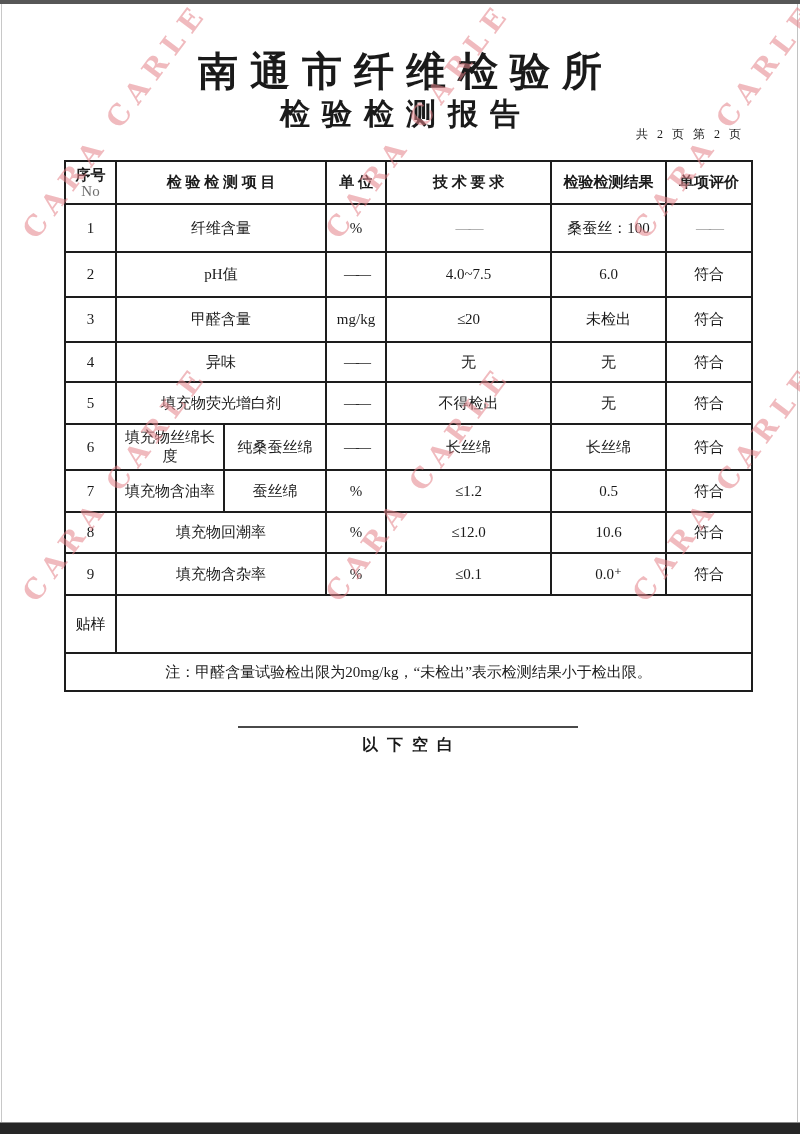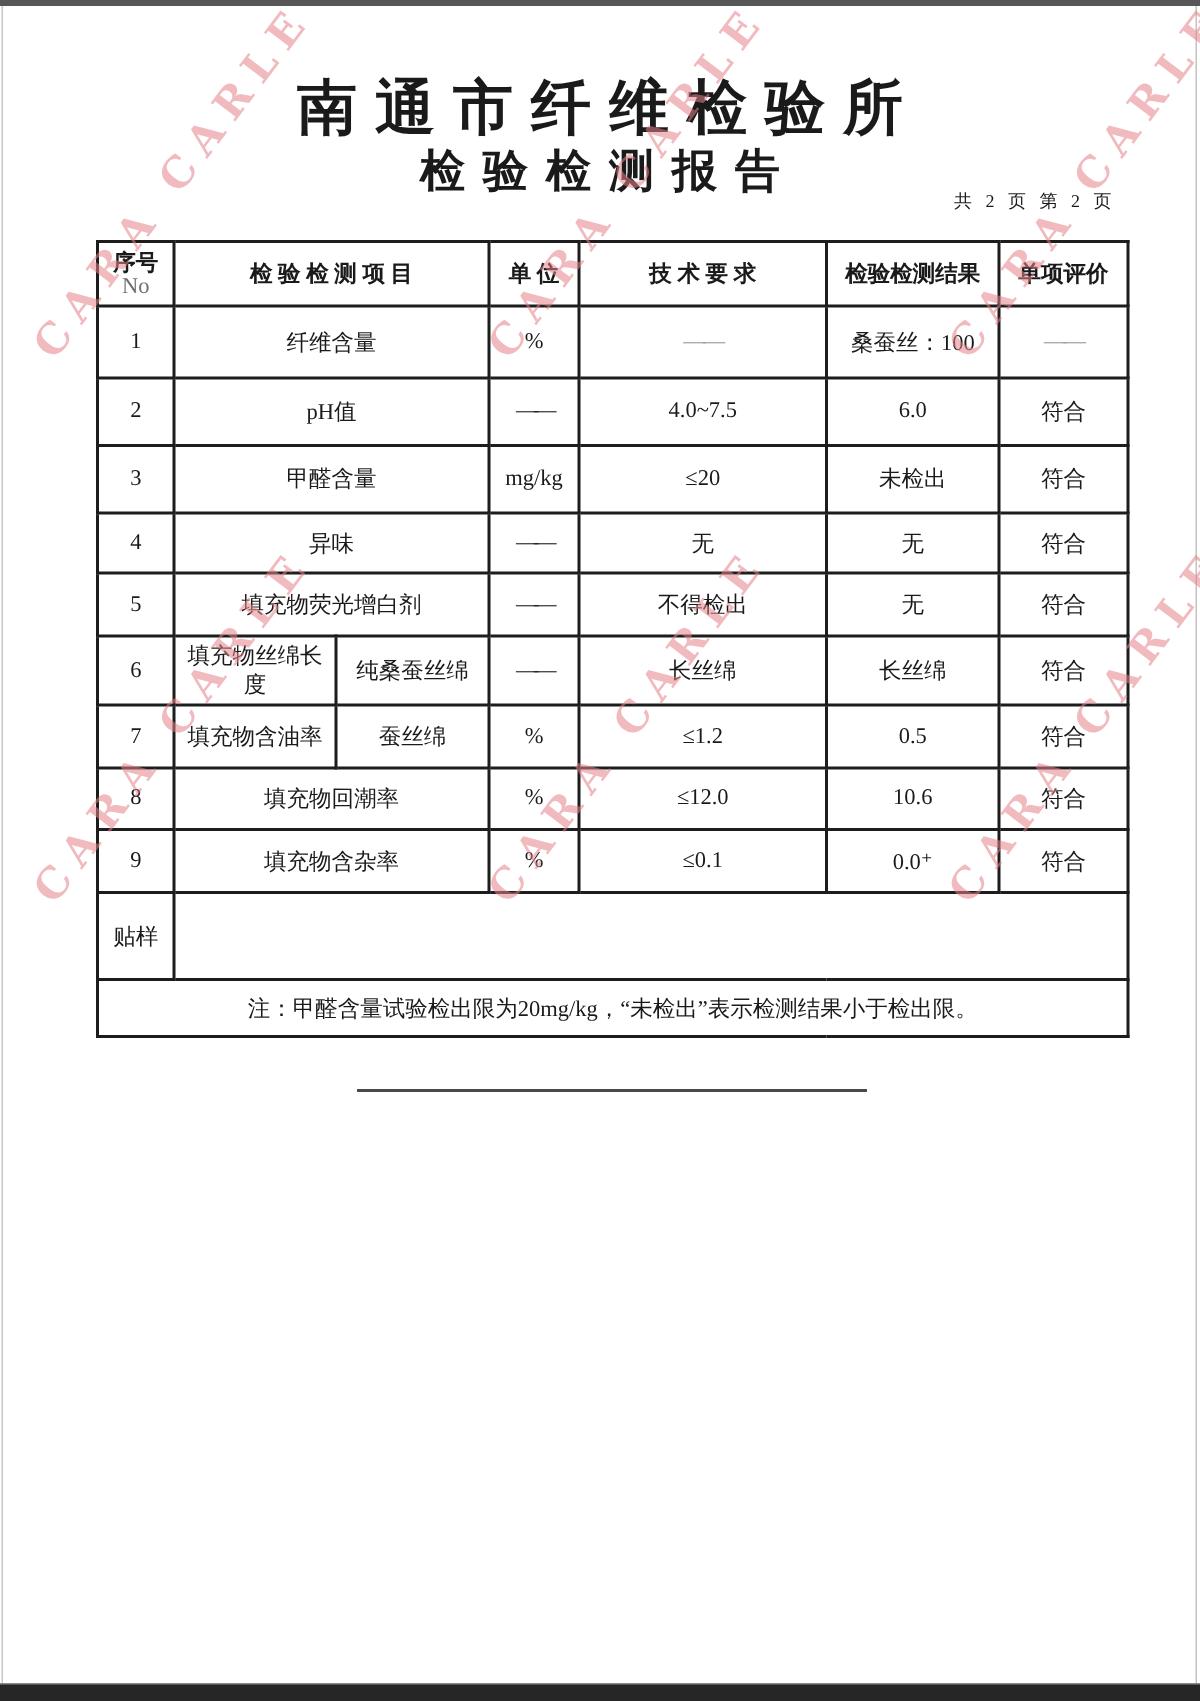--- a/index.html
+++ b/index.html
@@ -182,20 +182,21 @@
       <td colspan="6" class="sample-body"></td>
     </tr>
     <tr style="height:38px">
       <td colspan="7" class="note-cell">注：甲醛含量试验检出限为20mg/kg，“未检出”表示检测结果小于检出限。</td>
     </tr>
   </tbody>
     </table>
 
   <div class="blank-wrap">
     <div class="blank-line"></div>
+    <div class="blank-text">以下空白</div>
   </div>
 
   <div class="wm-layer">
     <span class="wm" style="left: 42px; top: 212px; color: rgb(228, 131, 138);">CARA CARLE</span>
     <span class="wm" style="left: 345px; top: 212px; color: rgb(228, 131, 138);">CARA CARLE</span>
     <span class="wm" style="left: 652px; top: 212px; color: rgb(228, 131, 138);">CARA CARLE</span>
     <span class="wm" style="left: 42px; top: 575px; color: rgb(228, 131, 138);">CARA CARLE</span>
     <span class="wm" style="left: 345px; top: 575px; color: rgb(228, 131, 138);">CARA CARLE</span>
     <span class="wm" style="left: 652px; top: 575px; color: rgb(228, 131, 138);">CARA CARLE</span>
   </div>

